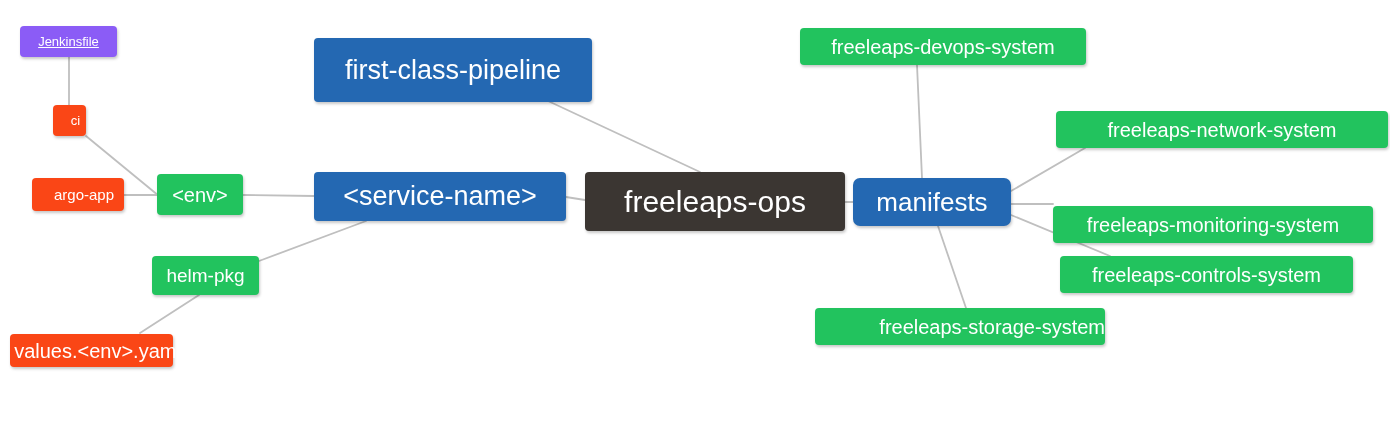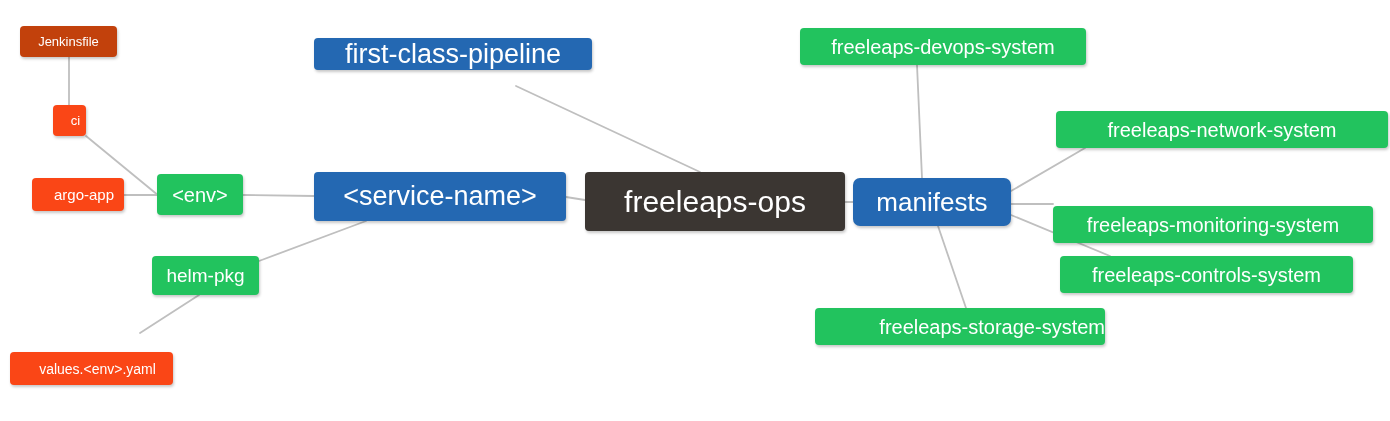--- a/index.html
+++ b/index.html
@@ -39,21 +39,21 @@
     user-select: none;
   }
   .node-label {
     display: block;
     white-space: nowrap;
   }
   .n-root   { background: #3b3632; }
   .n-blue   { background: #2468b2; }
   .n-green  { background: #22c35e; }
   .n-red    { background: #fa4616; padding-left: 12px; }
-  .n-orange { background: #c2410c; }
+  .n-orange { background: #8b5cf6; text-decoration: underline; }
 </style>
 </head>
 <body>
 
 <div id="mindmap-canvas">
   <svg id="edge-layer" viewBox="0 0 1390 421" width="1390" height="421" aria-hidden="true">
       <line x1="69" y1="57" x2="69" y2="105" stroke="#bfbfbf" stroke-width="1.8" stroke-linecap="round"></line>
       <line x1="86" y1="136" x2="159" y2="196" stroke="#bfbfbf" stroke-width="1.8" stroke-linecap="round"></line>
       <line x1="124" y1="195" x2="157" y2="195" stroke="#bfbfbf" stroke-width="1.8" stroke-linecap="round"></line>
       <line x1="243" y1="195" x2="314" y2="196" stroke="#bfbfbf" stroke-width="1.8" stroke-linecap="round"></line>
@@ -77,27 +77,27 @@
       </div>
       <div class="node n-red" style="left: 32px; top: 178px; width: 92px; height: 33px; font-size: 15px;">
         <span class="node-label">argo-app</span>
       </div>
       <div class="node n-green" style="left: 157px; top: 174px; width: 86px; height: 41px; font-size: 20px;">
         <span class="node-label">&lt;env&gt;</span>
       </div>
       <div class="node n-green" style="left: 152px; top: 256px; width: 107px; height: 39px; font-size: 19px;">
         <span class="node-label">helm-pkg</span>
       </div>
-      <div class="node n-red" style="left: 10px; top: 352px; width: 163px; height: 33px; font-size: 14px;">
+      <div class="node n-red" style="left: 10px; top: 334px; width: 163px; height: 33px; font-size: 20px;">
         <span class="node-label">values.&lt;env&gt;.yaml</span>
       </div>
       <div class="node n-blue" style="left: 314px; top: 172px; width: 252px; height: 49px; font-size: 27px;">
         <span class="node-label">&lt;service-name&gt;</span>
       </div>
-      <div class="node n-blue" style="left: 314px; top: 38px; width: 278px; height: 32px; font-size: 27px;">
+      <div class="node n-blue" style="left: 314px; top: 38px; width: 278px; height: 64px; font-size: 27px;">
         <span class="node-label">first-class-pipeline</span>
       </div>
       <div class="node n-root" style="left: 585px; top: 172px; width: 260px; height: 59px; font-size: 30px;">
         <span class="node-label">freeleaps-ops</span>
       </div>
       <div class="node n-blue" style="left: 853px; top: 178px; width: 158px; height: 48px; font-size: 26px; border-radius: 7px;">
         <span class="node-label">manifests</span>
       </div>
       <div class="node n-green" style="left: 800px; top: 28px; width: 286px; height: 37px; font-size: 20px;">
         <span class="node-label">freeleaps-devops-system</span>

